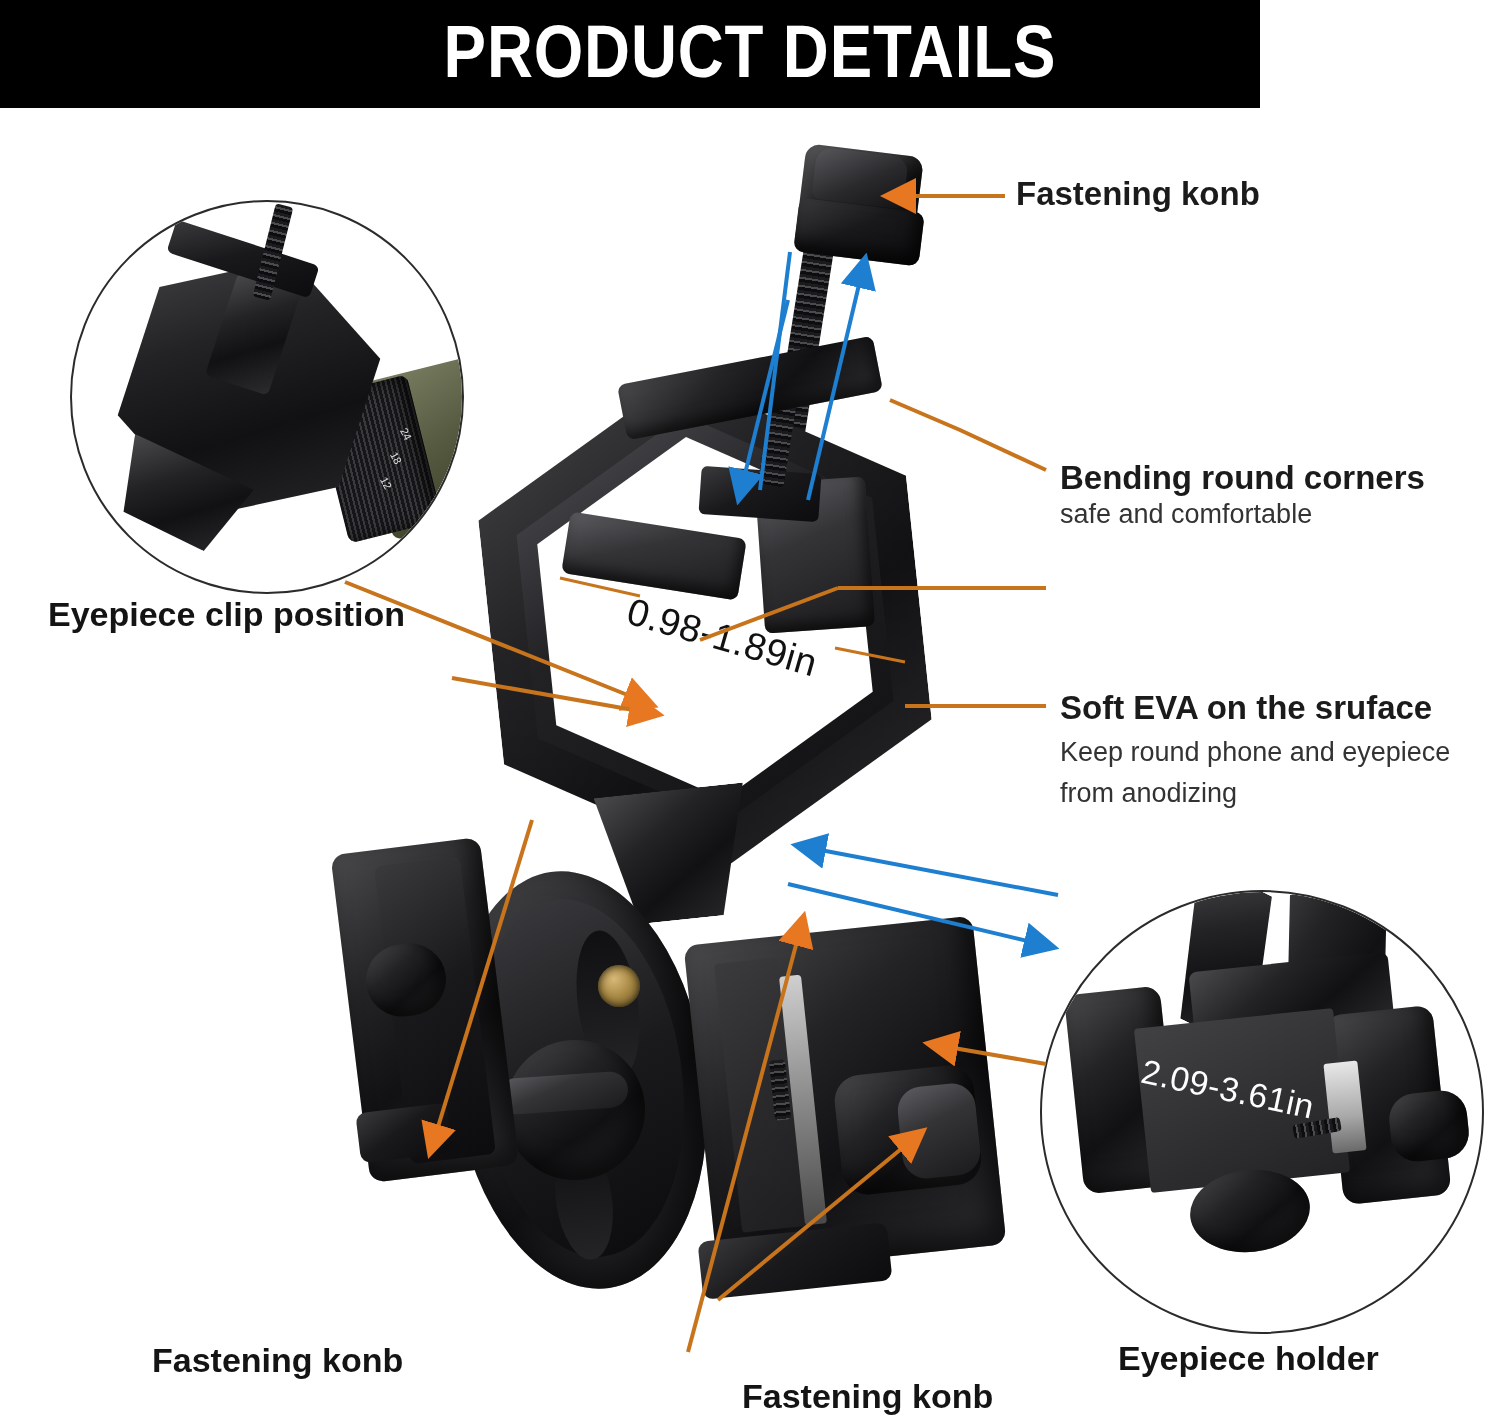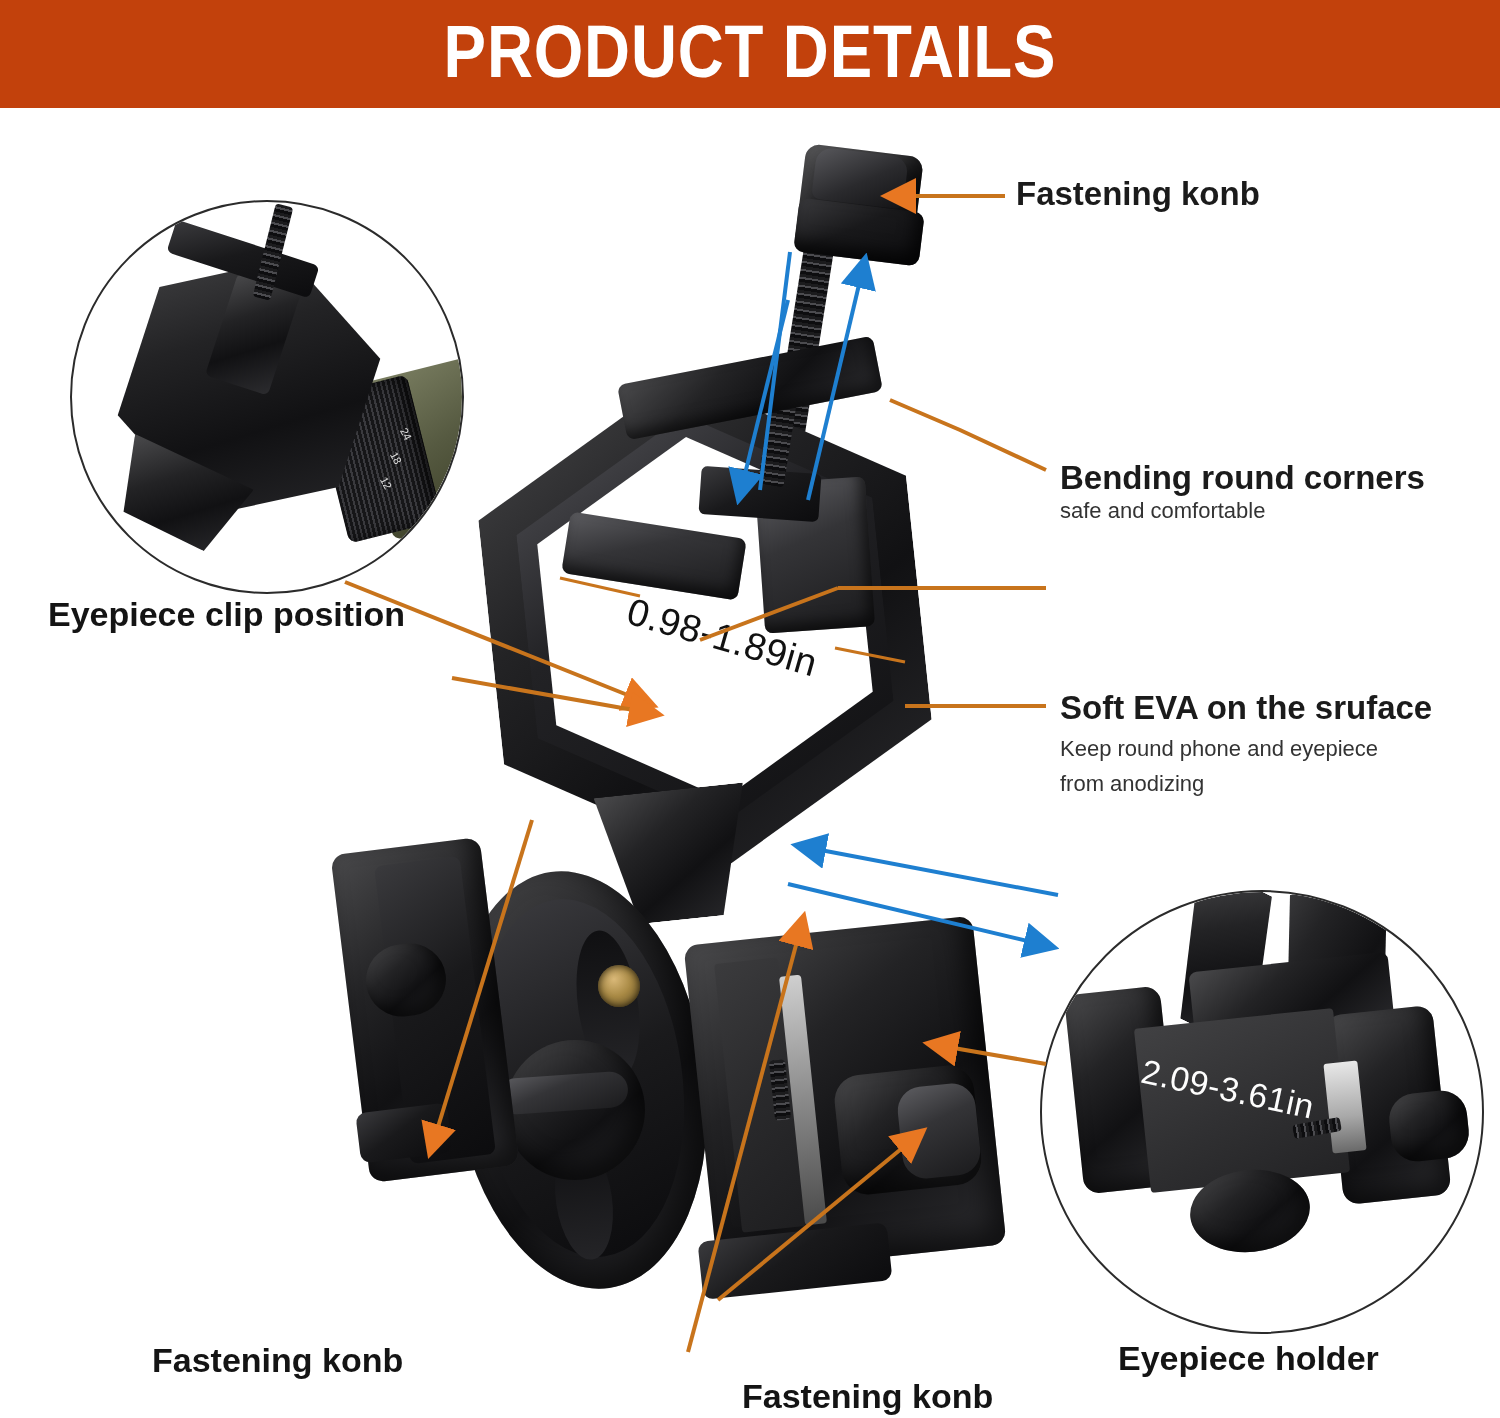--- a/index.html
+++ b/index.html
@@ -7,22 +7,22 @@
     width:1500px;height:1418px;
     background:#ffffff;
     font-family:"Liberation Sans", sans-serif;
     overflow:hidden;
     position:relative;
   }
   .page{position:relative;width:1500px;height:1418px;background:#fff;overflow:hidden;}
 
   
   .banner{
-    position:absolute;left:0;top:0;width:1500px;height:108px;
-    background:#c2410c;
+    position:absolute;left:0;top:0;width:1260px;height:108px;
+    background:#000000;
   }
   .banner-title{
     position:absolute;left:0;top:0;width:1500px;height:108px;
     display:flex;align-items:center;justify-content:center;
     color:#ffffff;
     font-family:"Liberation Sans", sans-serif;
     font-weight:bold;
     font-size:74px;
     letter-spacing:1px;
     transform:scaleX(0.86);
@@ -33,21 +33,21 @@
   }
 
   
   .callout{position:absolute;}
   .callout .c-title{
     font-weight:bold;color:#1b1b1b;
     font-size:33px;line-height:1.12;white-space:nowrap;
   }
   .callout .c-sub{
     font-weight:normal;color:#333;
-    font-size:22px;line-height:1.30;white-space:nowrap;
+    font-size:27px;line-height:1.30;white-space:nowrap;
   }
   .label-big{
     position:absolute;font-weight:bold;color:#141414;
     font-size:34px;white-space:nowrap;line-height:1.1;
   }
 
   
   svg.overlay{position:absolute;left:0;top:0;width:1500px;height:1418px;pointer-events:none;}
 
   

